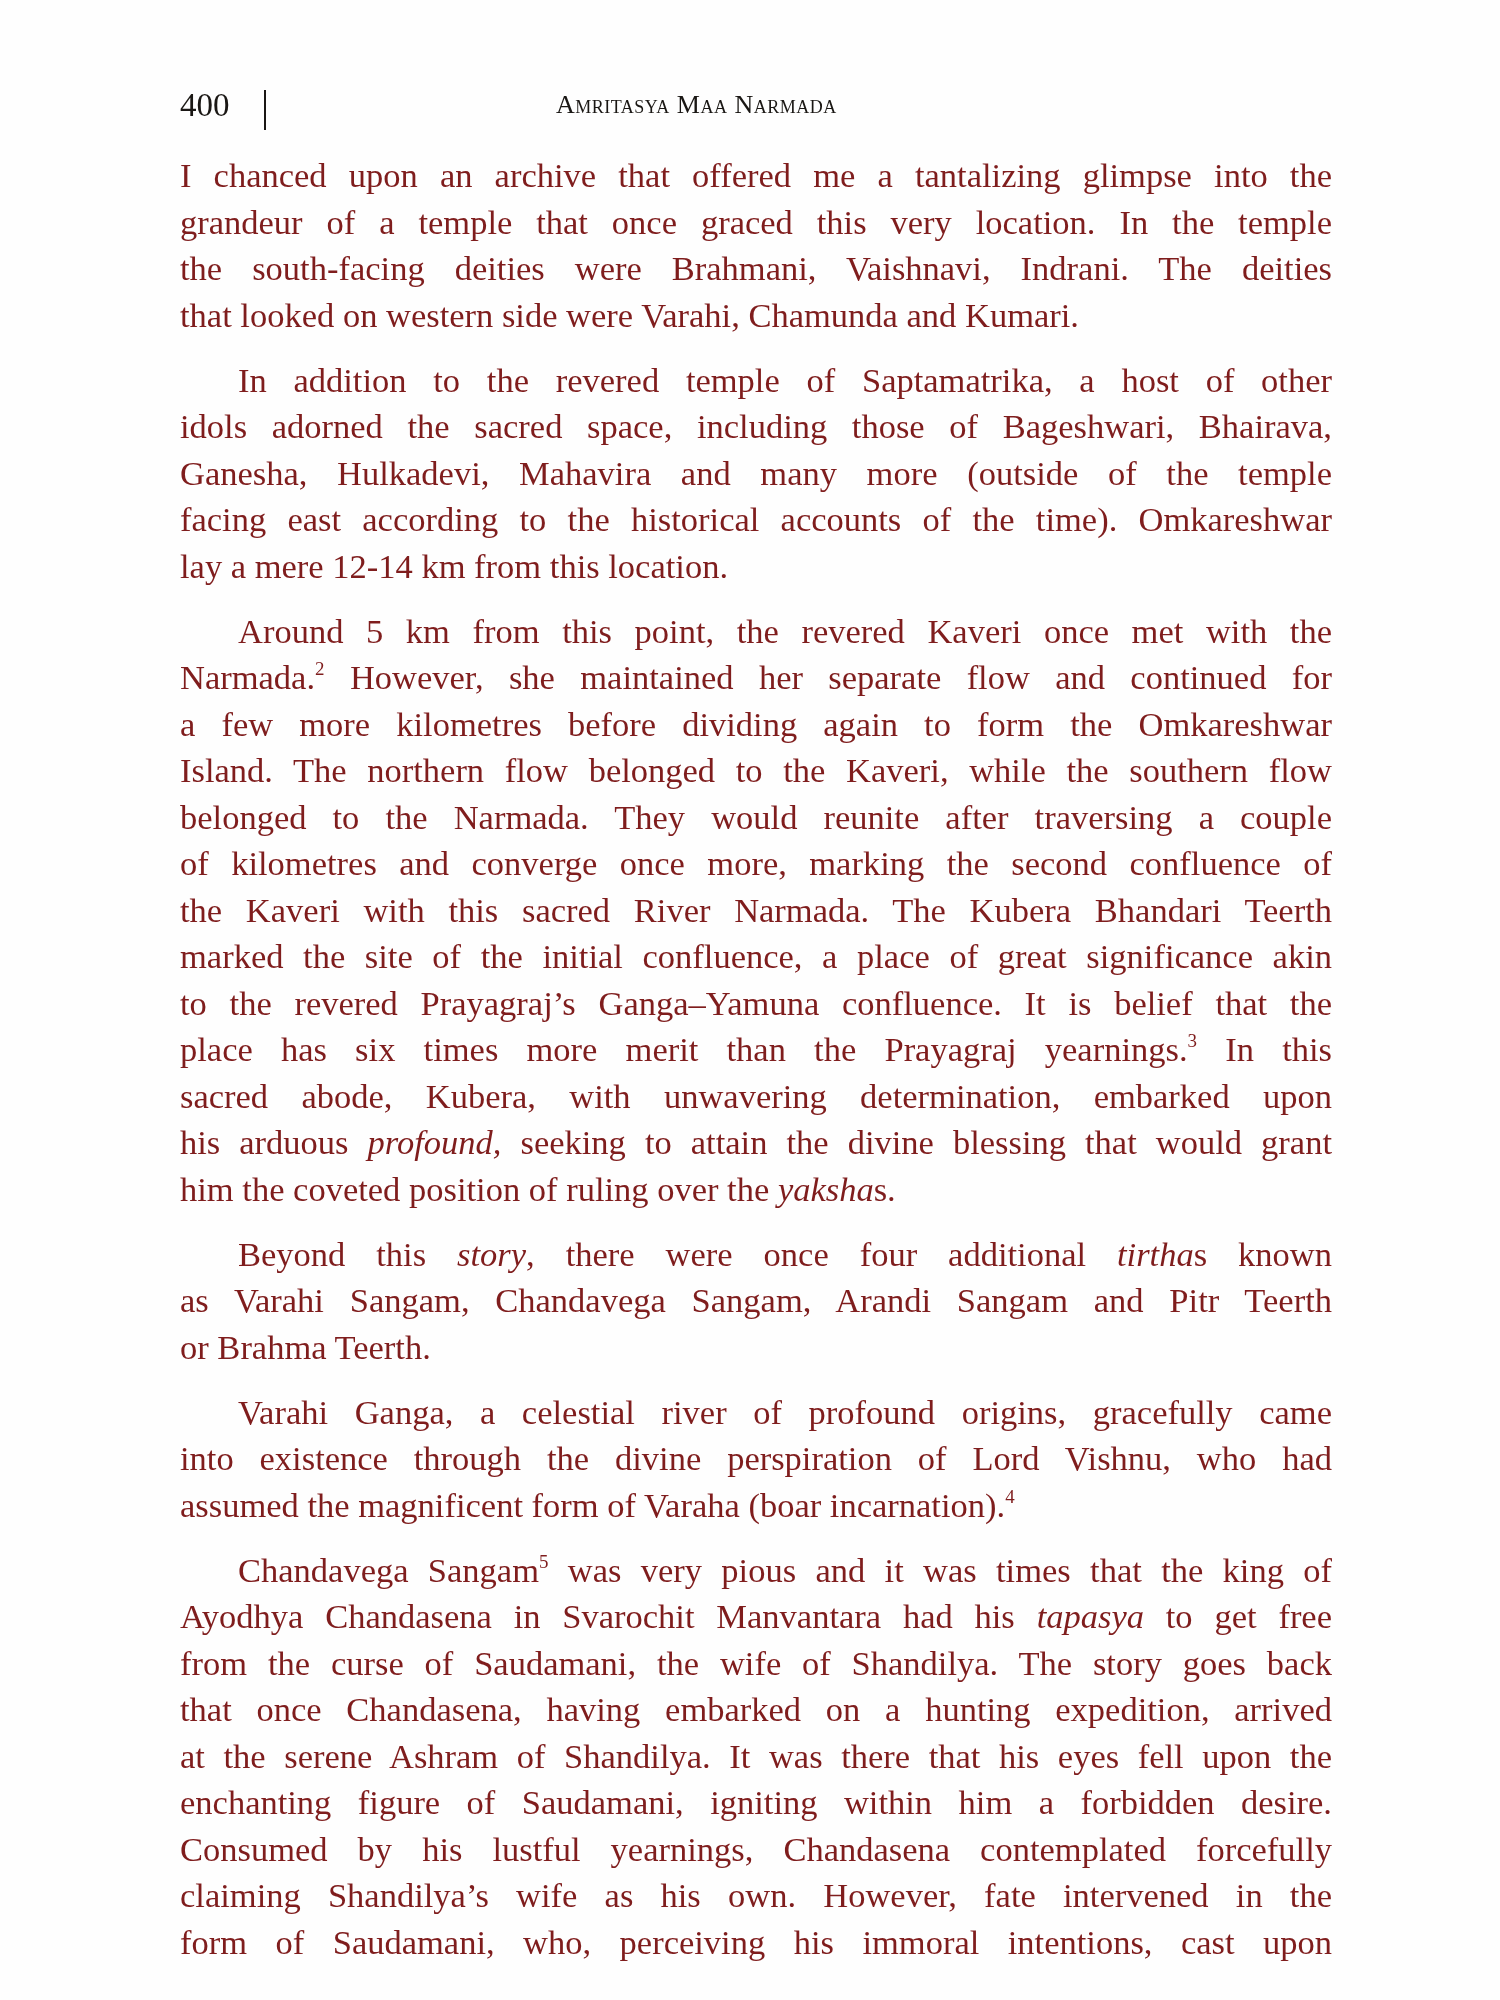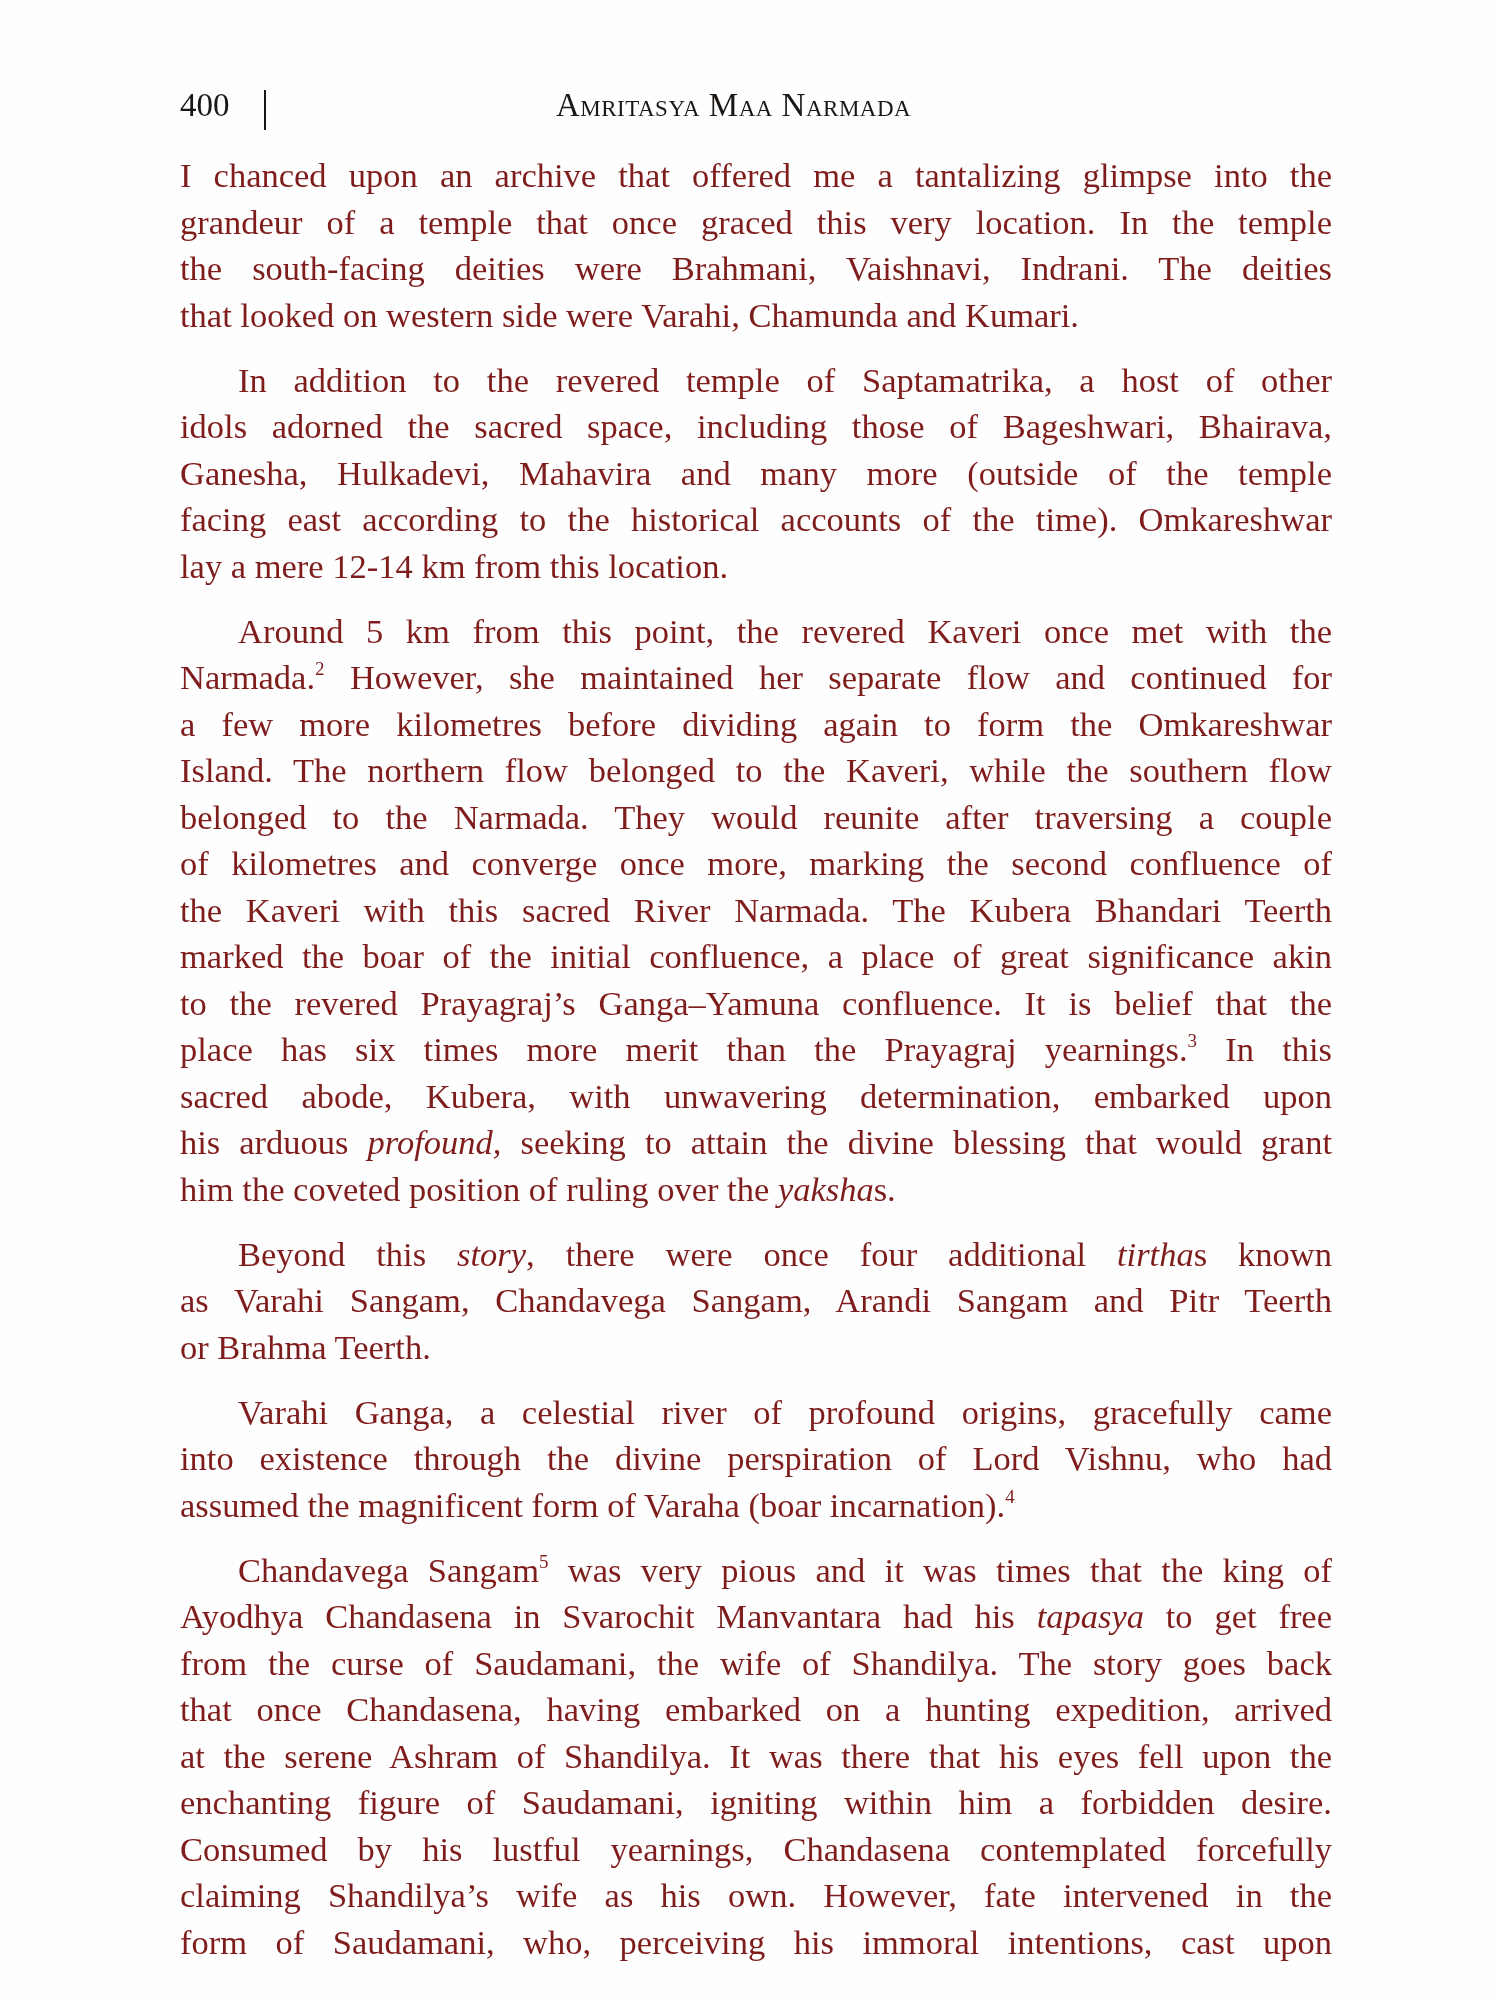--- a/index.html
+++ b/index.html
@@ -2,21 +2,21 @@
 <html><head>
 <meta charset="utf-8">
 <style>
   html, body { margin: 0; padding: 0; background: #ffffff; }
   body { width: 1500px; height: 2000px; position: relative; overflow: hidden; }
   .page { position: absolute; left: 0; top: 0; width: 1500px; height: 2000px; background: #fefefe; }
   .running-head { position: absolute; top: 80px; left: 180px; width: 1150px; height: 50px;
     font-family: "Liberation Serif", "DejaVu Serif", serif; color: #1a1714; }
   .folio { position: absolute; left: 0; top: 0; font-size: 33px; line-height: 50px; text-align: center; }
   .folio-rule { position: absolute; left: 84px; top: 10px; width: 2px; height: 40px; background: #1a1714; }
-  .book-title { position: absolute; left: 376px; top: 0; font-size: 33px; line-height: 50px;
+  .book-title { position: absolute; left: 376px; top: 0; font-size: 26px; line-height: 50px;
     font-variant: small-caps; letter-spacing: 0.5px; }
   .body-text { position: absolute; left: 180px; top: 152px; width: 1152px;
     font-family: "Liberation Serif", "DejaVu Serif", serif; font-size: 34.5px; color: #7f1d1d; }
   .para { margin: 0 0 18.5px 0; }
   .line { display: block; height: 46.5px; line-height: 46.5px; white-space: nowrap;
     text-align: justify; text-align-last: justify; }
   .line.last { text-align-last: left; }
   .line.indent { padding-left: 58px; }
   .it { font-style: italic; }
   sup { font-size: 0.55em; line-height: 0; vertical-align: 0.75em; }
@@ -46,21 +46,21 @@
         <span class="line last"><span>lay a mere 12-14 km from this location.</span></span>
       </div>
       <div class="para">
         <span class="line indent"><span>Around 5 km from this point, the revered Kaveri once met with the</span></span>
         <span class="line"><span>Narmada.</span><sup>2</sup><span> However, she maintained her separate flow and continued for</span></span>
         <span class="line"><span>a few more kilometres before dividing again to form the Omkareshwar</span></span>
         <span class="line"><span>Island. The northern flow belonged to the Kaveri, while the southern flow</span></span>
         <span class="line"><span>belonged to the Narmada. They would reunite after traversing a couple</span></span>
         <span class="line"><span>of kilometres and converge once more, marking the second confluence of</span></span>
         <span class="line"><span>the Kaveri with this sacred River Narmada. The Kubera Bhandari Teerth</span></span>
-        <span class="line"><span>marked the boar of the initial confluence, a place of great significance akin</span></span>
+        <span class="line"><span>marked the site of the initial confluence, a place of great significance akin</span></span>
         <span class="line"><span>to the revered Prayagraj’s Ganga–Yamuna confluence. It is belief that the</span></span>
         <span class="line"><span>place has six times more merit than the Prayagraj yearnings.</span><sup>3</sup><span> In this</span></span>
         <span class="line"><span>sacred abode, Kubera, with unwavering determination, embarked upon</span></span>
         <span class="line"><span>his arduous </span><span class="it">profound,</span><span> seeking to attain the divine blessing that would grant</span></span>
         <span class="line last"><span>him the coveted position of ruling over the </span><span class="it">yaksha</span><span>s.</span></span>
       </div>
       <div class="para">
         <span class="line indent"><span>Beyond this </span><span class="it">story</span><span>, there were once four additional </span><span class="it">tirtha</span><span>s known</span></span>
         <span class="line"><span>as Varahi Sangam, Chandavega Sangam, Arandi Sangam and Pitr Teerth</span></span>
         <span class="line last"><span>or Brahma Teerth.</span></span>

